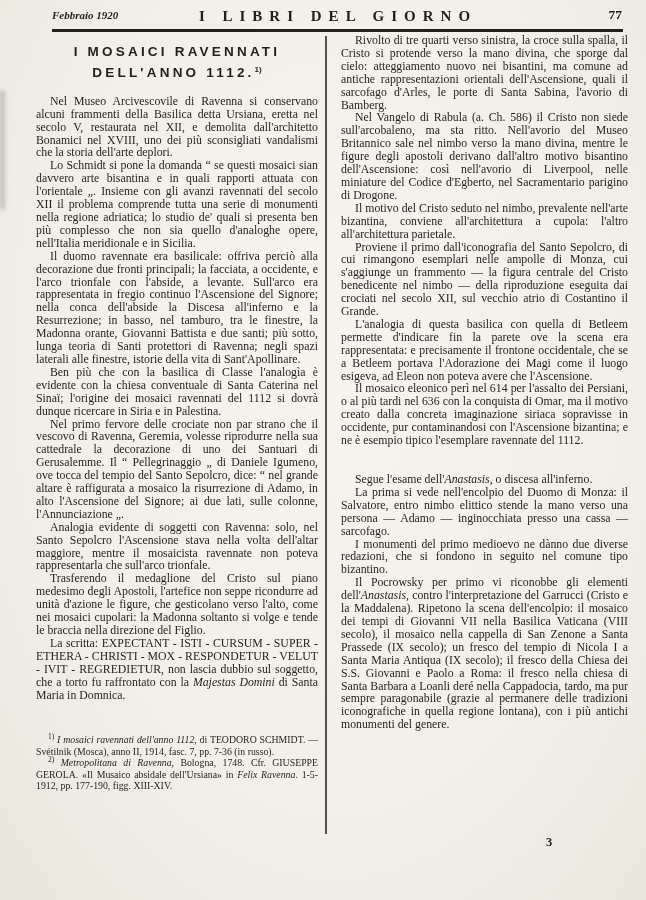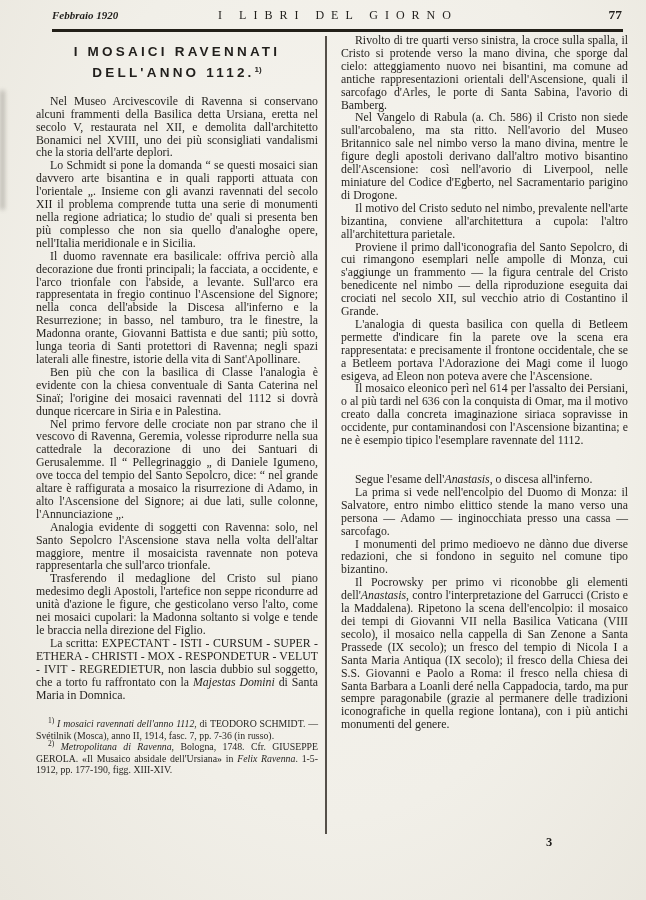--- a/index.html
+++ b/index.html
@@ -4,39 +4,39 @@
 <style>
   html,body { margin:0; padding:0; background:#c9c5bc; }
   .page {
     position:relative; width:646px; height:900px; overflow:hidden;
     background: radial-gradient(ellipse at 52% 40%, #f6f4ef 0%, #f1efe8 60%, #e9e6dd 100%);
     color:#211f1c;
     font-family:"Liberation Serif", serif;
   }
   .pagehead { position:absolute; top:7px; left:52px; right:22px; height:22px; }
   .issue-date { position:absolute; left:0; top:2px; font-style:italic; font-weight:bold; font-size:11px; }
-  .journal { position:absolute; left:0; right:0; top:1px; text-align:center; font-size:12px; font-weight:normal; letter-spacing:7px; }
+  .journal { position:absolute; left:0; right:0; top:1px; text-align:center; font-size:15px; font-weight:bold; letter-spacing:7px; }
   .pageno { position:absolute; right:2px; top:0; font-size:13.5px; font-weight:bold; }
   .headrule { position:absolute; top:29px; left:52px; width:571px; height:2.5px; background:#232019; }
   .colrule { position:absolute; left:325px; top:36px; height:798px; width:1.5px; background:#55504a; }
   .cols { position:absolute; top:34px; left:36px; display:flex; }
   .col { text-align:justify; }
   .col.left  { width:282px; margin-right:13px; }
   .col.right { width:287px; margin-left:10px; }
   .title {
     margin:8px 0 11px 0; text-align:center;
     font-family:"Liberation Sans", sans-serif;
     font-size:13.5px; font-weight:bold; letter-spacing:3.2px; line-height:1.55;
   }
   .title sup { font-size:8px; letter-spacing:0; }
   .col p { margin:0; text-indent:14px; font-size:11.8px; line-height:12.9px; }
   .col p sup { font-size:7.5px; line-height:0; }
   i { font-style:italic; }
   .segue { margin-top:26px !important; }
-  .footnotes { margin-top:17px; }
+  .footnotes { margin-top:33px; }
   .footnotes p { font-size:9.8px; line-height:11.4px; text-indent:12px; }
   .footnotes sup { font-size:6.5px; }
   .signature { position:absolute; left:546px; top:835px; font-size:12.5px; font-weight:bold; }
   .edge-smudge { position:absolute; left:0; top:90px; width:5px; height:120px; background:rgba(60,55,48,.25); border-radius:3px; filter:blur(2px); }
 </style>
 </head>
 <body>
 
 <div class="page">
 

